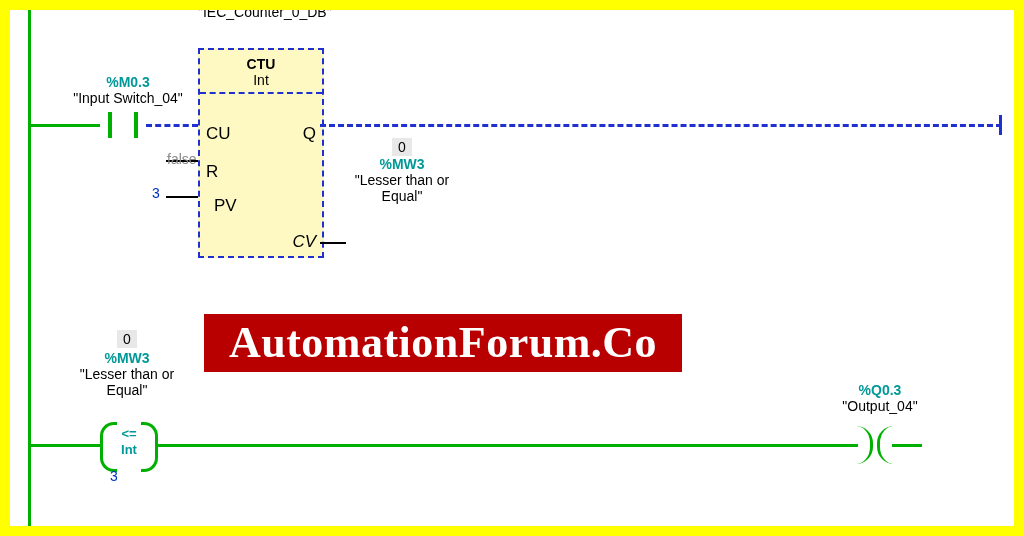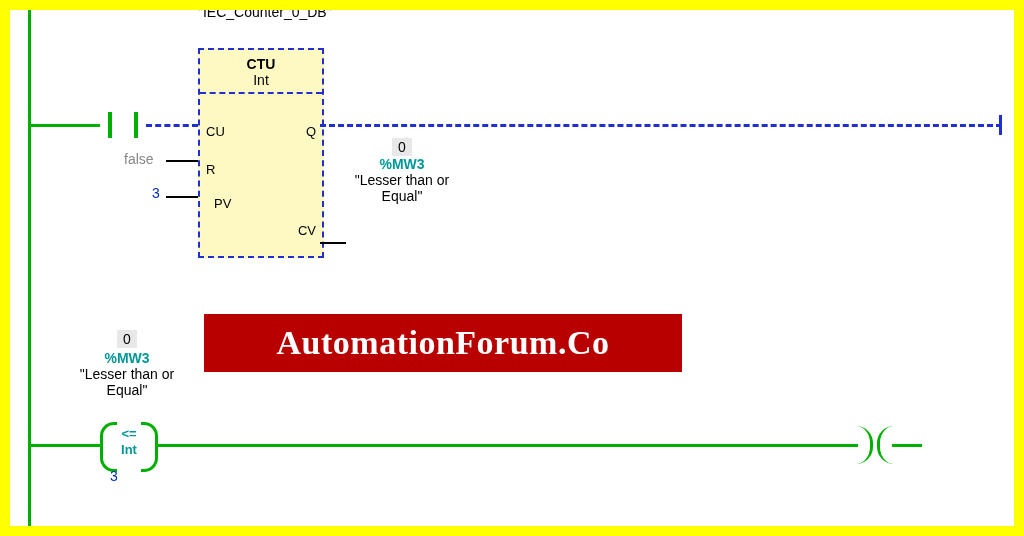--- a/index.html
+++ b/index.html
@@ -12,21 +12,21 @@
     box-sizing: border-box;
     width: 1024px;
     height: 536px;
     border: 10px solid #ffff00;
     position: relative;
     background: #fff;
     overflow: hidden;
   }
   .teal { color: #009898; font-weight: 600; }
   .bluev { color: #0030c0; }
-  .grayv { color: #888; }
+  .grayv { color: #888; margin-left: 43px; }
   .blk { color: #000; }
   .center { text-align: center; }
 
   
   .rail {
     position: absolute;
     left: 18px;
     top: 0;
     bottom: 0;
     width: 3px;
@@ -83,28 +83,28 @@
     background: #fef9c3;
   }
   .ctu-head {
     text-align: center;
     padding: 6px 0 4px 0;
     font-weight: 600;
     border-bottom: 2px dashed #2030d0;
   }
   .ctu-pin {
     position: absolute;
-    font-size: 13px;
+    font-size: 17px;
     color: #000;
   }
   .ctu-pin.cu { left: 6px; top: 74px; }
   .ctu-pin.q  { right: 6px; top: 74px; }
   .ctu-pin.r  { left: 6px; top: 112px; }
   .ctu-pin.pv { left: 14px; top: 146px; }
-  .ctu-pin.cv { right: 6px; bottom: 18px; }
+  .ctu-pin.cv { right: 6px; bottom: 4px; font-style: italic; }
 
   .ctu-db {
     position: absolute;
     left: 188px;
     top: -6px;
     width: 122px;
     text-align: center;
     color: #000;
   }
 
@@ -231,35 +231,39 @@
   .banner {
     position:absolute;
     left: 194px;
     top: 304px;
     width: 478px;
     height: 58px;
     background:#b80000;
     color:#fff;
     font-family: Georgia, "Times New Roman", serif;
     font-weight:700;
-    font-size:34px;
+    font-size:44px;
     line-height:58px;
     text-align:center;
     letter-spacing:0.5px;
   }
 </style>
 </head>
 <body>
 
 <div class="frame">
 
   <div class="rail"></div>
 
   <div class="ctu-db center blk">"IEC_Counter_0_DB"</div>
 
+  <div class="r1-text1 center">
+    <div class="teal">%M0.3</div>
+    <div class="blk">"Input Switch_04"</div>
+  </div>
 
   <div class="r1-branch"></div>
   <div class="contact-open">
     <div class="bar lbar"></div>
       <div class="bar rbar"></div>
   </div>
   <div class="gap-dash"></div>
 
   <div class="ctu">
     <div class="ctu-head">
@@ -300,20 +304,24 @@
       <div class="paren pr"></div>
     <div class="inner">
       <div>&lt;=</div>
       <div>Int</div>
     </div>
   </div>
   <div class="cmp-below">3</div>
 
   <div class="r2-wire-b"></div>
 
+  <div class="out-text center">
+    <div class="teal">%Q0.3</div>
+    <div class="blk">"Output_04"</div>
+  </div>
   <div class="coil-lead-l"></div>
   <div class="coil">
     <div class="arc al"></div>
       <div class="arc ar"></div>
   </div>
   <div class="coil-lead-r"></div>
 
   <div class="banner">AutomationForum.Co</div>
 
 </div>

